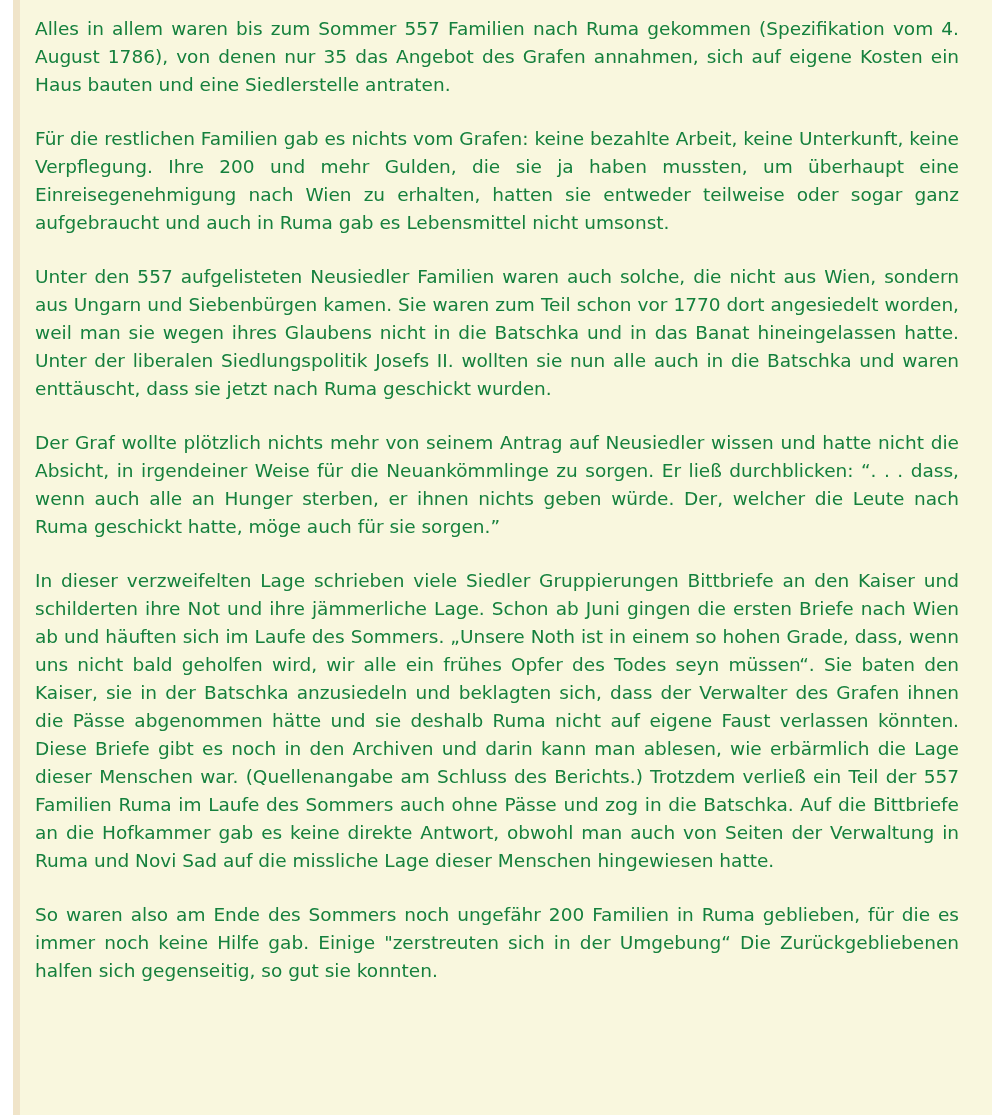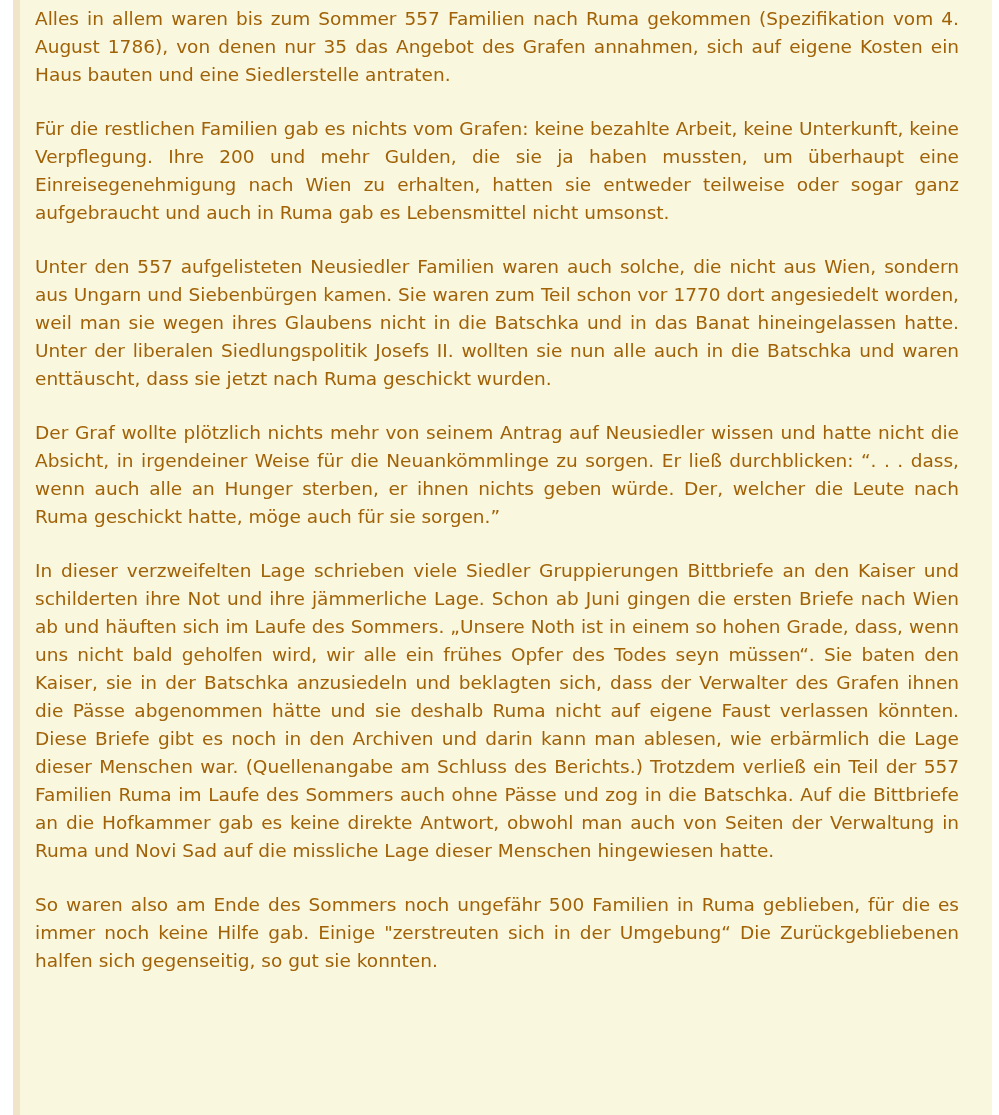--- a/index.html
+++ b/index.html
@@ -17,37 +17,37 @@
     position: absolute;
     left: 13px;
     top: 0;
     width: 979px;
     height: 1115px;
     background: #F9F7DE;
     border-left: 7px solid #F0E4C9;
     box-sizing: border-box;
   }
   .text-column {
-    padding: 5px 33px 0 15px;
+    padding: 15px 33px 0 15px;
     font-family: "DejaVu Sans", "Liberation Sans", sans-serif;
     font-size: 18.5px;
     line-height: 28px;
-    color: #a16207;
+    color: #15803d;
     text-align: justify;
     text-justify: inter-word;
   }
   .text-column p {
     margin: 0 0 26px 0;
   }
 </style>
 </head>
 <body>
 
 <div class="page">
   <div class="text-column">
     <p>Alles in allem waren bis zum Sommer 557 Familien nach Ruma gekommen (Spezifikation vom 4. August 1786), von denen nur 35 das Angebot des Grafen annahmen, sich auf eigene Kosten ein Haus bauten und eine Siedlerstelle antraten.</p>
     <p>Für die restlichen Familien gab es nichts vom Grafen: keine bezahlte Arbeit, keine Unterkunft, keine Verpflegung. Ihre 200 und mehr Gulden, die sie ja haben mussten, um überhaupt eine Einreisegenehmigung nach Wien zu erhalten, hatten sie entweder teilweise oder sogar ganz aufgebraucht und auch in Ruma gab es Lebensmittel nicht umsonst.</p>
     <p>Unter den 557 aufgelisteten Neusiedler Familien waren auch solche, die nicht aus Wien, sondern aus Ungarn und Siebenbürgen kamen. Sie waren zum Teil schon vor 1770 dort angesiedelt worden, weil man sie wegen ihres Glaubens nicht in die Batschka und in das Banat hineingelassen hatte. Unter der liberalen Siedlungspolitik Josefs II. wollten sie nun alle auch in die Batschka und waren enttäuscht, dass sie jetzt nach Ruma geschickt wurden.</p>
     <p>Der Graf wollte plötzlich nichts mehr von seinem Antrag auf Neusiedler wissen und hatte nicht die Absicht, in irgendeiner Weise für die Neuankömmlinge zu sorgen. Er ließ durchblicken: “. . . dass, wenn auch alle an Hunger sterben, er ihnen nichts geben würde. Der, welcher die Leute nach Ruma geschickt hatte, möge auch für sie sorgen.”</p>
     <p>In dieser verzweifelten Lage schrieben viele Siedler Gruppierungen Bittbriefe an den Kaiser und schilderten ihre Not und ihre jämmerliche Lage. Schon ab Juni gingen die ersten Briefe nach Wien ab und häuften sich im Laufe des Sommers. „Unsere Noth ist in einem so hohen Grade, dass, wenn uns nicht bald geholfen wird, wir alle ein frühes Opfer des Todes seyn müssen“. Sie baten den Kaiser, sie in der Batschka anzusiedeln und beklagten sich, dass der Verwalter des Grafen ihnen die Pässe abgenommen hätte und sie deshalb Ruma nicht auf eigene Faust verlassen könnten. Diese Briefe gibt es noch in den Archiven und darin kann man ablesen, wie erbärmlich die Lage dieser Menschen war. (Quellenangabe am Schluss des Berichts.) Trotzdem verließ ein Teil der 557 Familien Ruma im Laufe des Sommers auch ohne Pässe und zog in die Batschka. Auf die Bittbriefe an die Hofkammer gab es keine direkte Antwort, obwohl man auch von Seiten der Verwaltung in Ruma und Novi Sad auf die missliche Lage dieser Menschen hingewiesen hatte.</p>
-    <p>So waren also am Ende des Sommers noch ungefähr 500 Familien in Ruma geblieben, für die es immer noch keine Hilfe gab. Einige "zerstreuten sich in der Umgebung“ Die Zurückgebliebenen halfen sich gegenseitig, so gut sie konnten.</p>
+    <p>So waren also am Ende des Sommers noch ungefähr 200 Familien in Ruma geblieben, für die es immer noch keine Hilfe gab. Einige "zerstreuten sich in der Umgebung“ Die Zurückgebliebenen halfen sich gegenseitig, so gut sie konnten.</p>
   </div>
 </div>
 
 </body></html>

